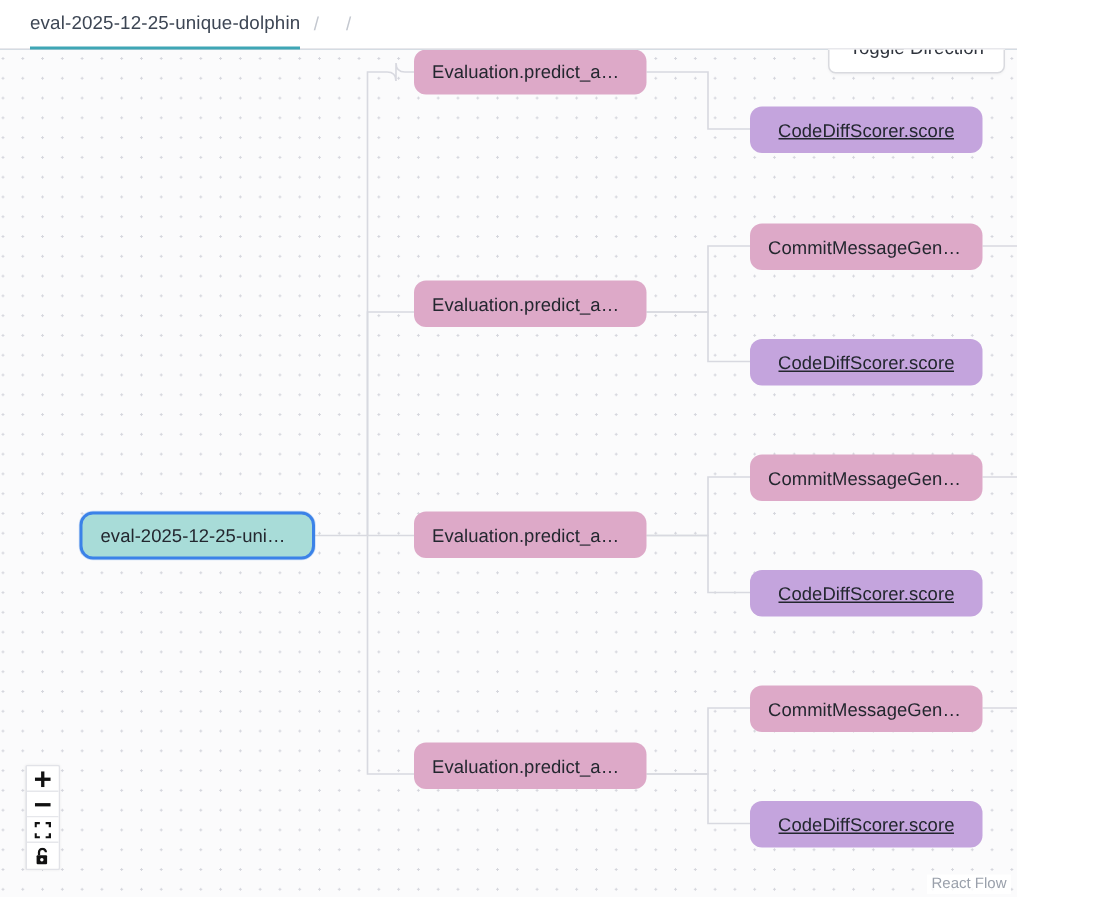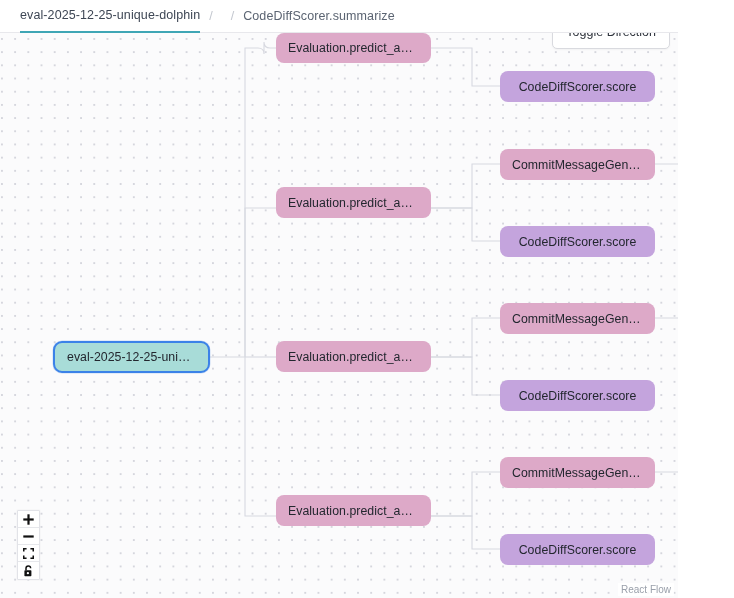--- a/index.html
+++ b/index.html
@@ -99,21 +99,21 @@
   }
   .node-label {
     overflow: hidden;
     text-overflow: ellipsis;
     white-space: nowrap;
     display: block;
     max-width: 100%;
   }
 
   .node.pink   { background: #dda9c8; }
-  .node.purple { background: #c4a4dd; }
+  .node.purple { background: #c4a4dd; text-decoration: underline; }
   .node.root {
     background: #a8dcd8;
     border: 2px solid #3b82e8;
     border-radius: 9px;
     box-shadow: 0 0 0 0.5px rgba(59,130,232,.25);
   }
 
   
   .toggle-direction {
     position: absolute;
@@ -173,21 +173,20 @@
 </style>
 </head>
 <body>
 
 <div id="app">
 
   <div class="breadcrumb-bar">
     <span class="crumb active">eval-2025-12-25-unique-dolphin</span>
     <span class="crumb-sep">/</span>
     <span class="crumb-sep">/</span>
-    <span class="crumb link">CodeDiffScorer.summarize</span>
   </div>
 
   <div class="flow-canvas">
 
     <svg class="edges-svg" id="edges-svg" viewBox="0 0 734 565" width="734" height="565">
         <path d="M 210 324 L 228 324 L 245 324" class="edge-path"></path>
         <path d="M 245 324 L 245 15 L 258 15 Q 264 15 264 21 L 264 9 Q 264 15 270 15 L 276 15" class="edge-path"></path>
         <path d="M 245 324 L 245 175 L 264 175 L 276 175" class="edge-path"></path>
         <path d="M 245 324 L 276 324" class="edge-path"></path>
         <path d="M 245 324 L 245 483 L 264 483 L 276 483" class="edge-path"></path>

